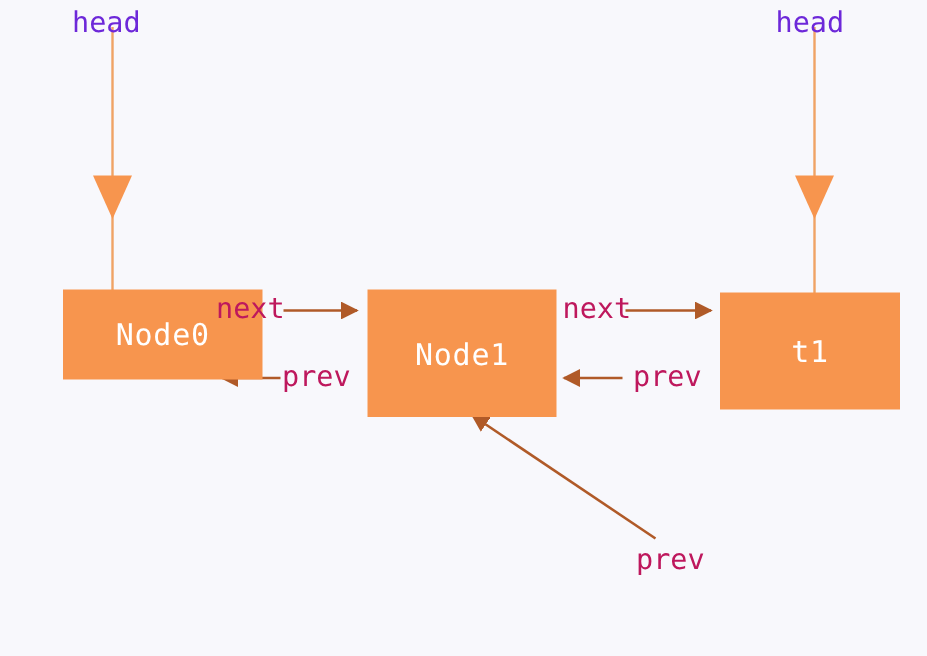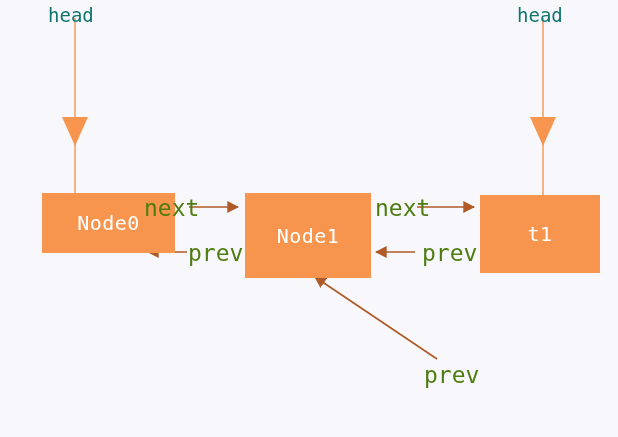--- a/index.html
+++ b/index.html
@@ -36,32 +36,32 @@
     justify-content: center;
     color: #ffffff;
     font-family: "DejaVu Sans Mono", "Liberation Mono", monospace;
     font-size: 20px;
     letter-spacing: 0.5px;
     line-height: 1;
     z-index: 3;
   }
   .ptr-label {
     position: absolute;
-    color: #0f766e;
+    color: #6d28d9;
     font-family: "DejaVu Sans Mono", "Liberation Mono", monospace;
     font-size: 19px;
     line-height: 1;
     white-space: nowrap;
     z-index: 4;
   }
   .edge-label {
     position: absolute;
-    color: #4d7c0f;
+    color: #be185d;
     font-family: "DejaVu Sans Mono", "Liberation Mono", monospace;
-    font-size: 23px;
+    font-size: 19px;
     line-height: 1;
     white-space: nowrap;
     z-index: 5;
   }
 </style>
 </head>
 <body>
 
 <div id="canvas">
 

